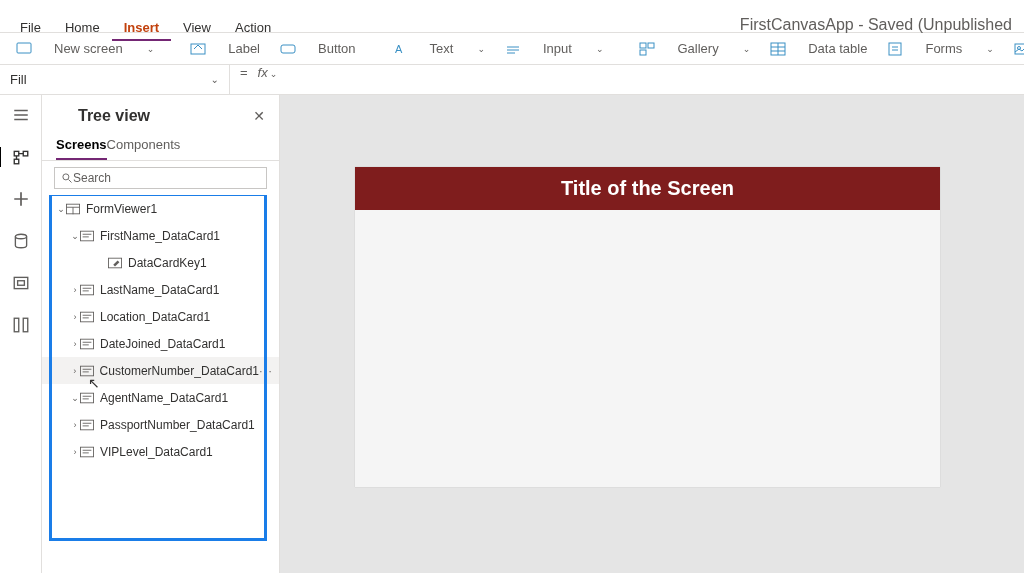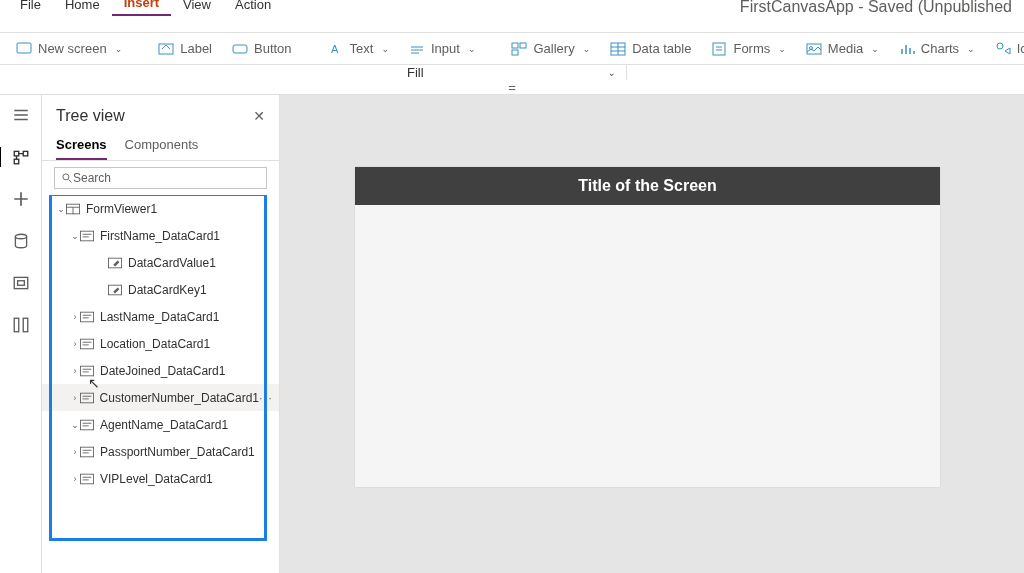--- a/index.html
+++ b/index.html
@@ -1,69 +1,69 @@
 <!DOCTYPE html>
 <html><head>
   <meta charset="utf-8">
   <style>
     * { box-sizing: border-box; margin: 0; padding: 0; font-family: "Segoe UI", Arial, sans-serif; }
     body { width: 1024px; height: 573px; background: #fff; overflow: hidden; font-size: 13px; color: #323130; }
     
-    .menubar { display: flex; align-items: flex-end; height: 30px; border-bottom: 1px solid #e1dfdd; padding: 16px 8px; }
+    .menubar { display: flex; align-items: flex-start; height: 30px; border-bottom: 1px solid #e1dfdd; padding: 16px 8px; }
     .menubar .menu-item { padding: 4px 12px; cursor: pointer; font-size: 13px; color: #323130; }
     .menubar .menu-item.active { color: #c2410c; border-bottom: 2px solid #742774; font-weight: 700; }
     .menubar .app-title { margin-left: auto; color: #605e5c; font-size: 16px; padding-right: 4px; }
     
     .ribbon { display: flex; align-items: center; height: 32px; border-bottom: 1px solid #e1dfdd; padding: 0 8px; gap: 4px; background: #fff; }
     .ribbon-sep { width: 1px; height: 22px; background: #e1dfdd; margin: 0 6px; }
-    .ribbon-btn { display: inline-flex; align-items: center; gap: 6px; padding: 4px 8px; color: #605e5c; cursor: pointer; font-size: 13px; white-space: nowrap; }
+    .ribbon-btn { display: inline-flex; align-items: center; gap: 22px; padding: 4px 8px; color: #605e5c; cursor: pointer; font-size: 13px; white-space: nowrap; }
     .ribbon-btn .icon { width: 16px; height: 16px; display: inline-flex; align-items: center; justify-content: center; color: #3a90c4; }
     .ribbon-btn .icon svg { width: 16px; height: 16px; }
     .ribbon-btn .chev { font-size: 9px; color: #605e5c; margin-left: 2px; }
     
-    .formula-row { display: flex; align-items: center; height: 30px; border-bottom: 1px solid #e1dfdd; flex-direction: column; }
+    .formula-row { display: flex; height: 30px; border-bottom: 1px solid #e1dfdd; }
     .prop-select { display: flex; align-items: center; width: 230px; height: 100%; padding: 0 10px; border-right: 1px solid #e1dfdd; font-size: 13px; justify-content: space-between; }
     .prop-select .chev { font-size: 10px; color: #605e5c; }
     .eq { padding: 0 10px; color: #605e5c; }
     .fx-icon { font-style: italic; color: #605e5c; padding-right: 8px; font-size: 13px; }
     .fx-icon .chev { font-size: 9px; margin-left: 2px; font-style: normal; }
     .formula-input { flex: 1; font-family: Consolas, monospace; font-size: 14px; font-style: italic; color: #3a3a3a; padding-left: 4px; }
     
     .workspace { display: flex; height: calc(100% - 92px); }
     
     .rail { width: 42px; border-right: 1px solid #e1dfdd; display: flex; flex-direction: column; align-items: center; padding-top: 10px; gap: 22px; }
     .rail-icon { width: 20px; height: 20px; color: #605e5c; cursor: pointer; display: flex; align-items: center; justify-content: center; }
     .rail-icon svg { width: 18px; height: 18px; }
     .rail-icon.selected { border-left: 2px solid #000; padding-left: 0; margin-left: -2px; width: 42px; justify-content: center; }
     
     .tree-panel { width: 238px; border-right: 1px solid #e1dfdd; display: flex; flex-direction: column; }
     .tree-header { display: flex; align-items: center; justify-content: space-between; padding: 12px 14px 6px 14px; }
-    .tree-header h2 { font-size: 16px; font-weight: 400; }
+    .tree-header h2 { font-size: 16px; font-weight: 700; margin-left: 22px; }
     .tree-header .close-x { font-size: 14px; color: #605e5c; cursor: pointer; }
-    .tree-tabs { display: flex; gap: 18px; padding: 0 14px; border-bottom: 1px solid #e1dfdd; }
+    .tree-tabs { display: flex; padding: 0 14px; border-bottom: 1px solid #e1dfdd; }
     .tree-tab { padding: 6px 0; font-size: 13px; color: #605e5c; cursor: pointer; }
     .tree-tab.active { color: #000; border-bottom: 2px solid #742774; font-weight: 600; }
     .search-row { padding: 6px 12px; }
     .search-box { display: flex; align-items: center; border: 1px solid #c8c6c4; padding: 3px 6px; font-size: 12px; color: #605e5c; }
     .search-box svg { width: 12px; height: 12px; }
     
     .tree-list { flex: 1; overflow: hidden; position: relative; }
     .highlight-box { position: absolute; left: 7px; top: -2px; width: 218px; height: 348px; border: 3px solid #1a7de8; z-index: 5; pointer-events: none; }
     .tree-list ul { list-style: none; }
     .tree-node { display: flex; align-items: center; height: 27px; font-size: 12px; color: #323130; cursor: pointer; white-space: nowrap; }
     .tree-node.hovered { background: #f3f2f1; }
     .tree-node .chev { width: 10px; font-size: 9px; color: #605e5c; text-align: center; }
     .tree-node .node-icon { width: 14px; height: 14px; margin-right: 6px; display: inline-flex; align-items: center; justify-content: center; }
     .tree-node .node-icon svg { width: 14px; height: 12px; }
     .tree-node .dots { margin-left: auto; padding-right: 6px; color: #605e5c; letter-spacing: 1px; font-size: 11px; }
     .cursorimg { position: absolute; z-index: 10; pointer-events: none; font-size: 14px; }
     
     .canvas-area { flex: 1; background: #e5e5e5; position: relative; }
     .canvas-screen { position: absolute; left: 75px; top: 72px; width: 585px; height: 320px; background: #f5f5f5; box-shadow: 0 0 1px rgba(0,0,0,0.2); }
-    .title-bar { background: #404040; color: #fff; text-align: center; font-weight: 700; font-size: 16px; padding: 10px 0; font-family: "Segoe UI", Arial, sans-serif; }
+    .title-bar { background: #7f1d1d; color: #fff; text-align: center; font-weight: 700; font-size: 20px; padding: 10px 0; font-family: "Segoe UI", Arial, sans-serif; }
     
     .indent-1 { padding-left: 14px; }
     .indent-2 { padding-left: 28px; }
     .indent-3 { padding-left: 56px; }
   </style>
 </head>
 <body>
 
 <div class="menubar">
   <span class="menu-item">File</span>
@@ -277,30 +277,20 @@
             <span>FirstName_DataCard1</span>
           </li>
           <li class="tree-node indent-3">
             <span class="chev"></span>
             <span class="node-icon">
               <svg viewBox="0 0 16 12" fill="none" stroke="#605e5c" stroke-width="1">
                 <rect x="0.5" y="0.5" width="15" height="11"></rect>
                 <path d="M11 3 l2 2 l-5 5 l-2-2 z" fill="#605e5c" stroke="none"></path>
               </svg>
             </span>
-            <span>DataCardValue1</span>
-          </li>
-          <li class="tree-node indent-3">
-            <span class="chev"></span>
-            <span class="node-icon">
-              <svg viewBox="0 0 16 12" fill="none" stroke="#605e5c" stroke-width="1">
-                <rect x="0.5" y="0.5" width="15" height="11"></rect>
-                <path d="M11 3 l2 2 l-5 5 l-2-2 z" fill="#605e5c" stroke="none"></path>
-              </svg>
-            </span>
             <span>DataCardKey1</span>
           </li>
           <li class="tree-node indent-2">
             <span class="chev">›</span>
             <span class="node-icon">
               <svg viewBox="0 0 16 12" fill="none" stroke="#605e5c" stroke-width="1">
                 <rect x="0.5" y="0.5" width="15" height="11"></rect>
                 <path d="M3 4 h10 M3 7 h7"></path>
               </svg>
             </span>

